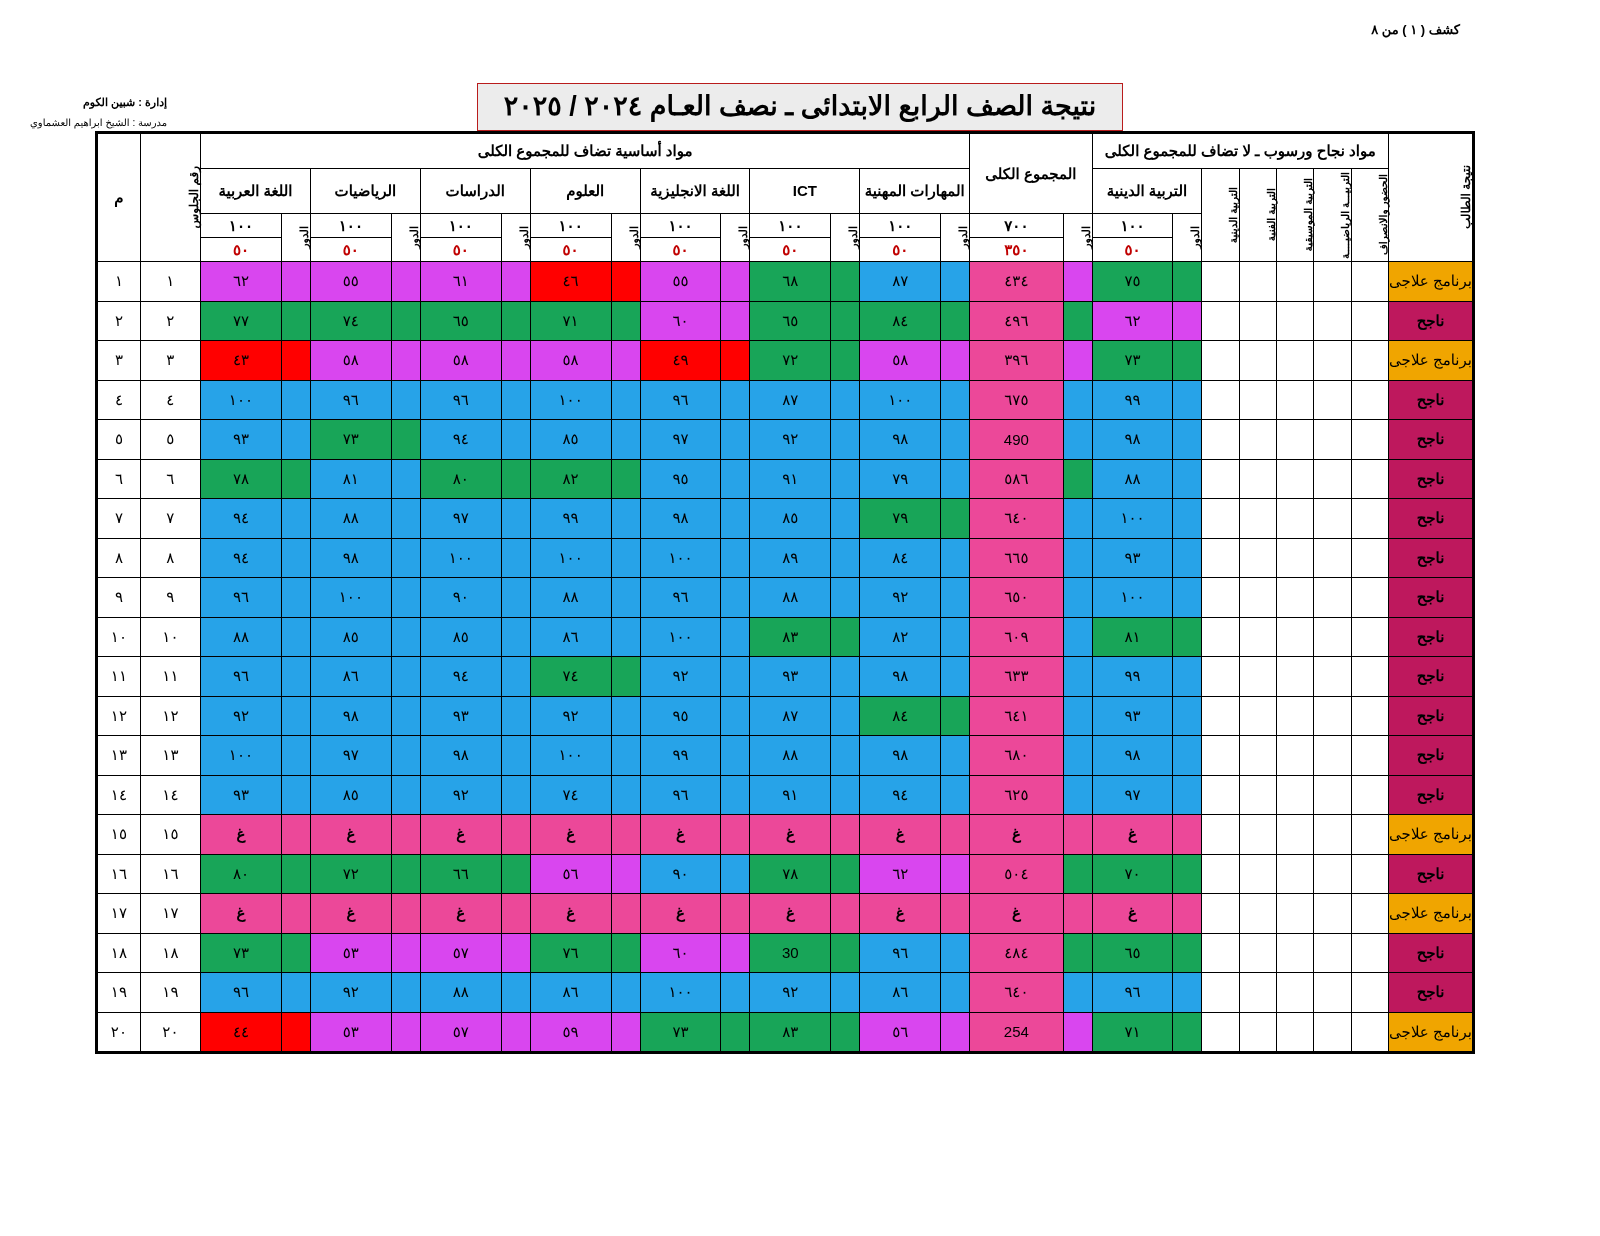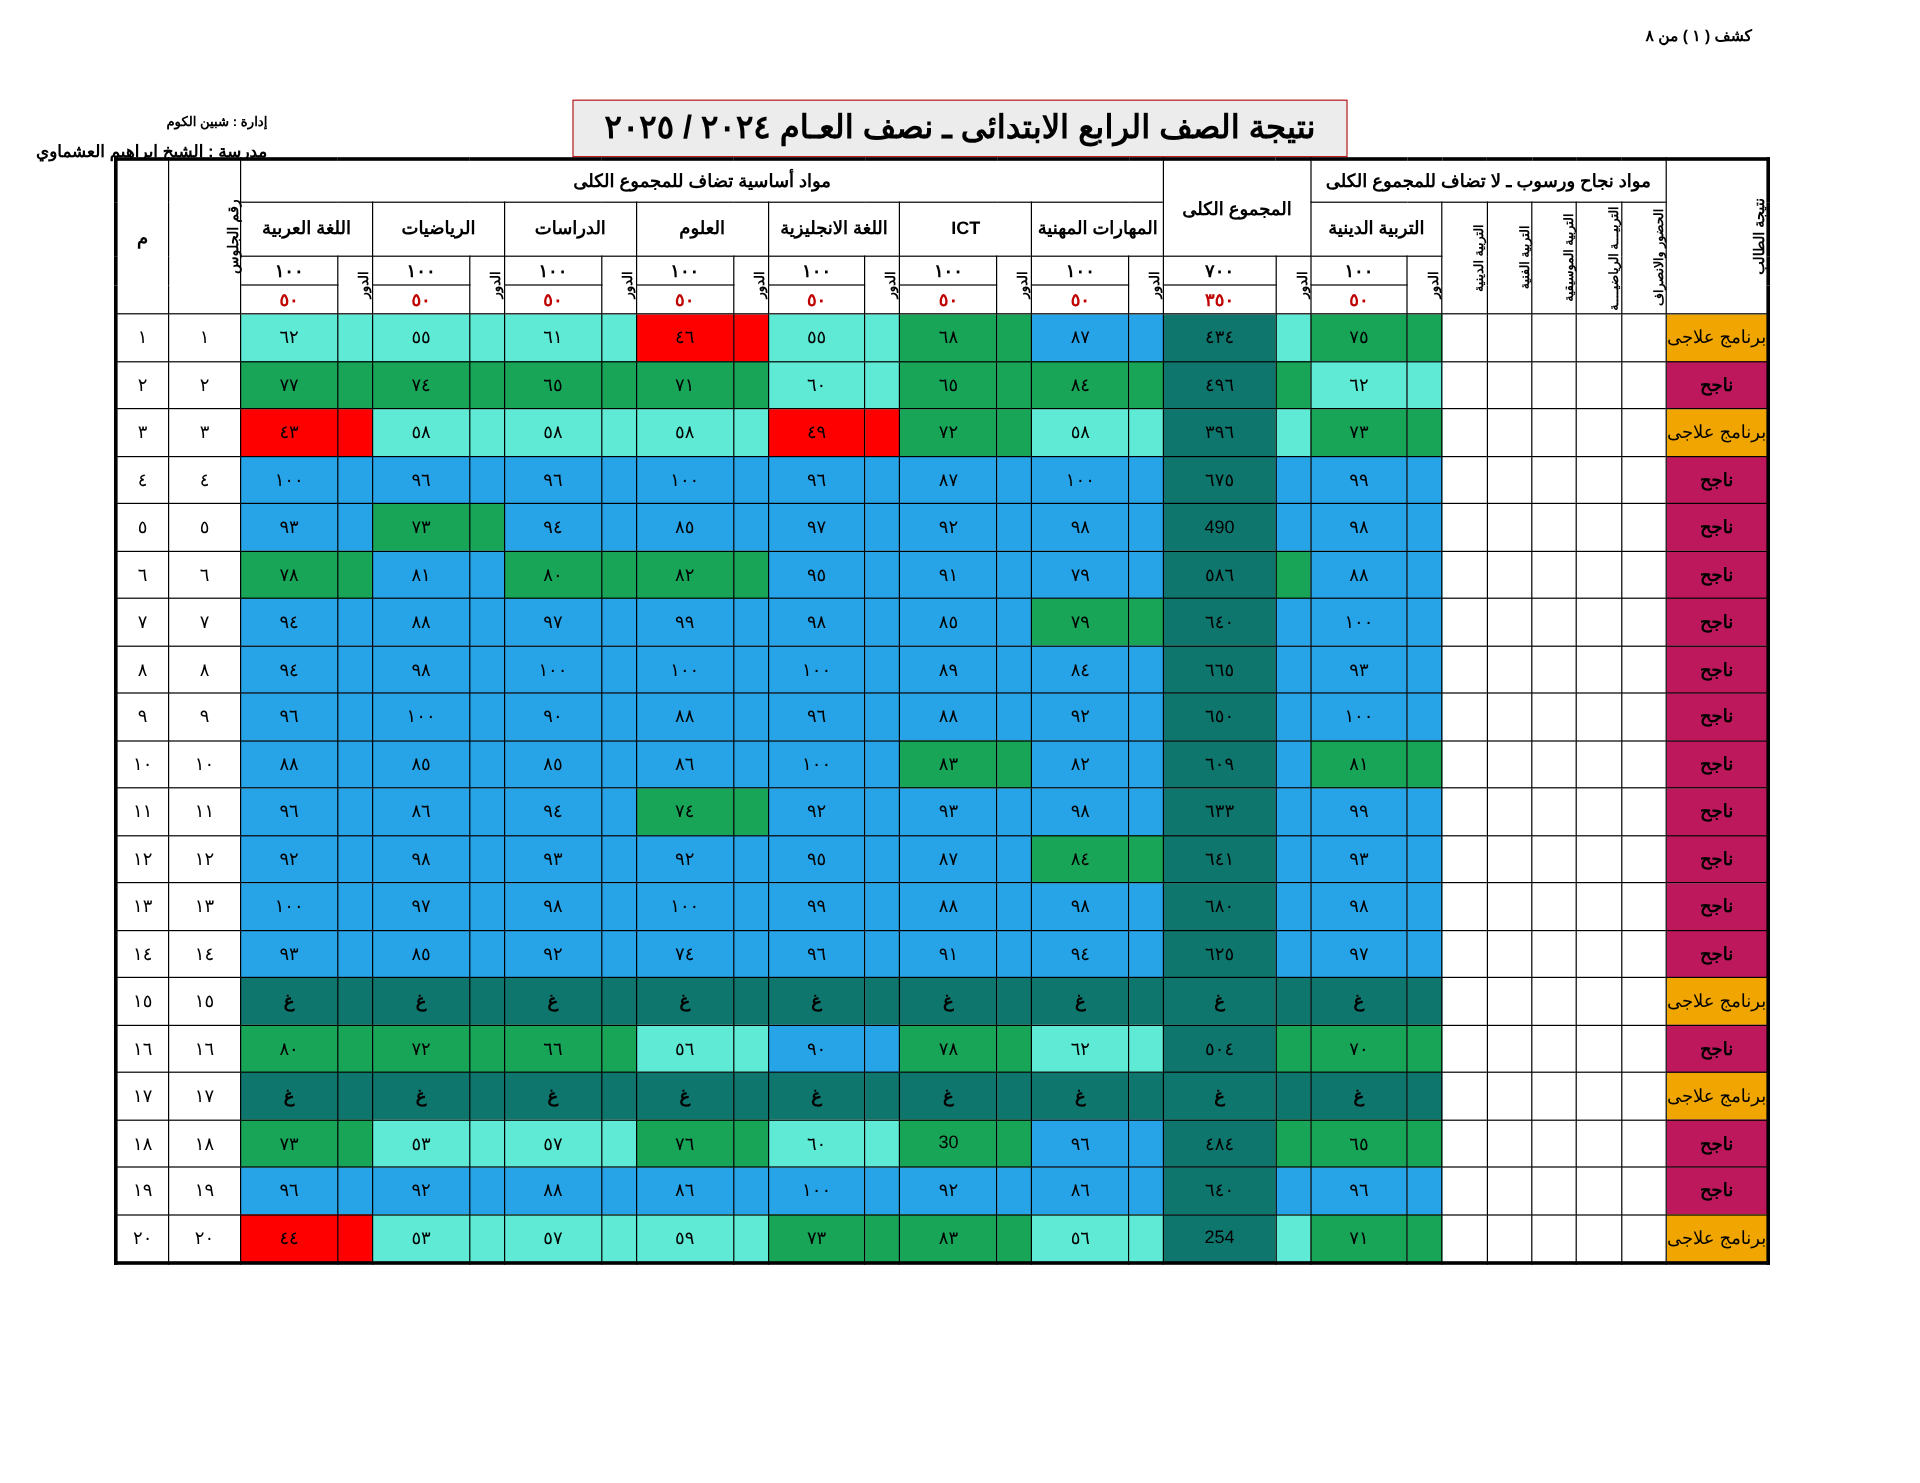--- a/index.html
+++ b/index.html
@@ -28,21 +28,21 @@
   .admin-block {
     position: absolute;
     top: 92px;
     left: 30px;
     text-align: right;
     direction: rtl;
     font-size: 11px;
     line-height: 1.9;
     font-weight: bold;
   }
-  .admin-block .school { font-size: 14px; font-weight: bold; }
+  .admin-block .school { font-size: 10px; font-weight: normal; }
 
   
   .title-wrap {
     position: absolute;
     top: 83px;
     left: 0; right: 0;
     display: flex;
     justify-content: center;
   }
   .title-box {
@@ -115,34 +115,34 @@
   col.c-lor     { width: 28px; }
   col.c-total   { width: 90px; }
   col.c-tlor    { width: 28px; }
   col.c-relig   { width: 78px; }
   col.c-rlor    { width: 28px; }
   col.c-extra   { width: 36px; }
   col.c-res     { width: 82px; }
 
   
   tbody td { height: 38.5px; }
-  .gray { background: #0f766e; }
+  .gray { background: #ec4899; }
   .res-pass {
     background: #be185d;
     font-size: 15px;
     font-weight: bold;
   }
   .res-remedial {
     background: #f0a500;
     font-size: 11px;
     font-weight: normal;
   }
   .c-blue   { background: #27a3e8; }
   .c-green  { background: #18a558; }
-  .c-yellow { background: #5eead4; }
+  .c-yellow { background: #d946ef; }
   .c-red    { background: #ff0000; }
   .num { font-size: 17px; }
   .seat { font-size: 16px; }
   .absent { font-size: 16px; font-weight: bold; }
 </style>
 </head>
 <body>
 
 <div class="sheet-no">كشف ( ١ ) من ٨</div>
 

